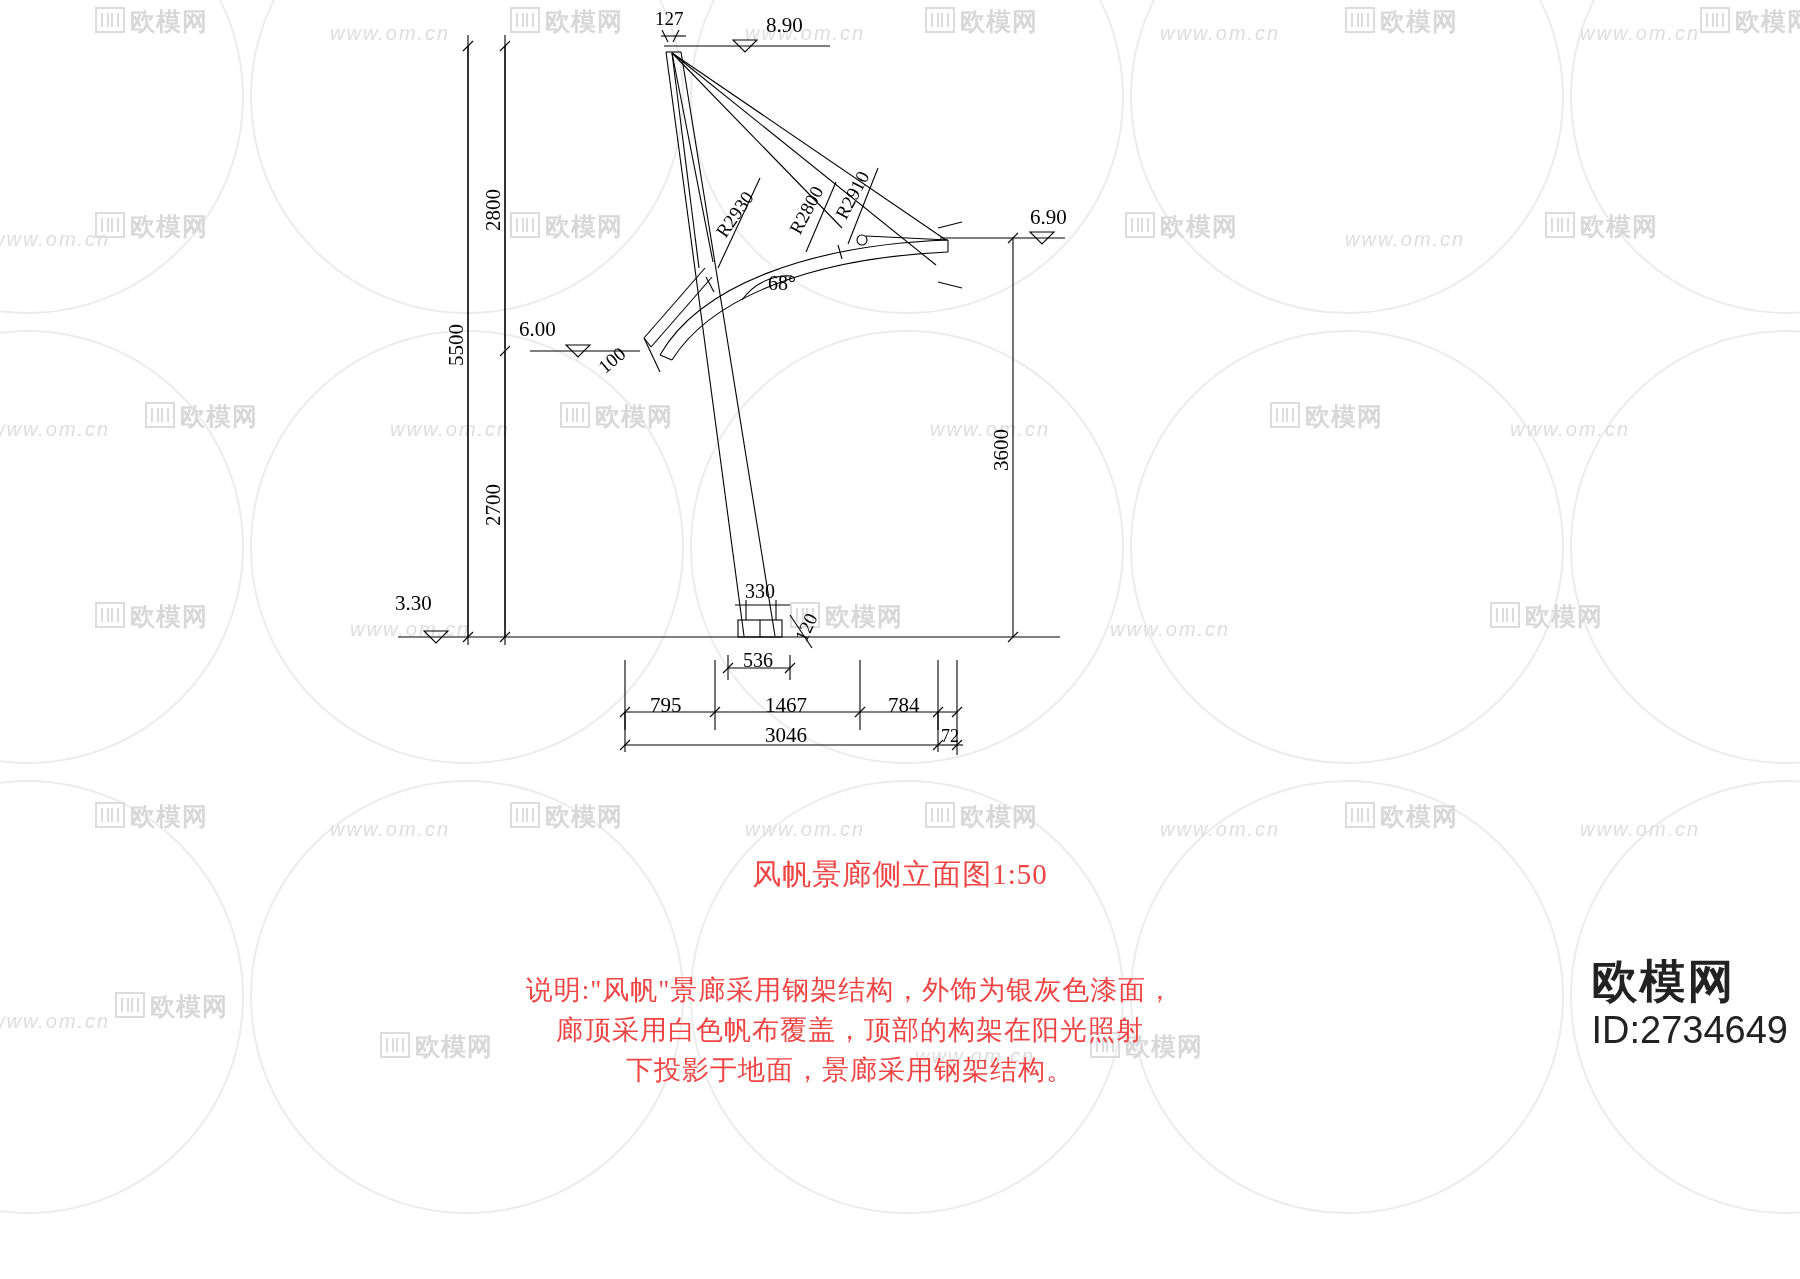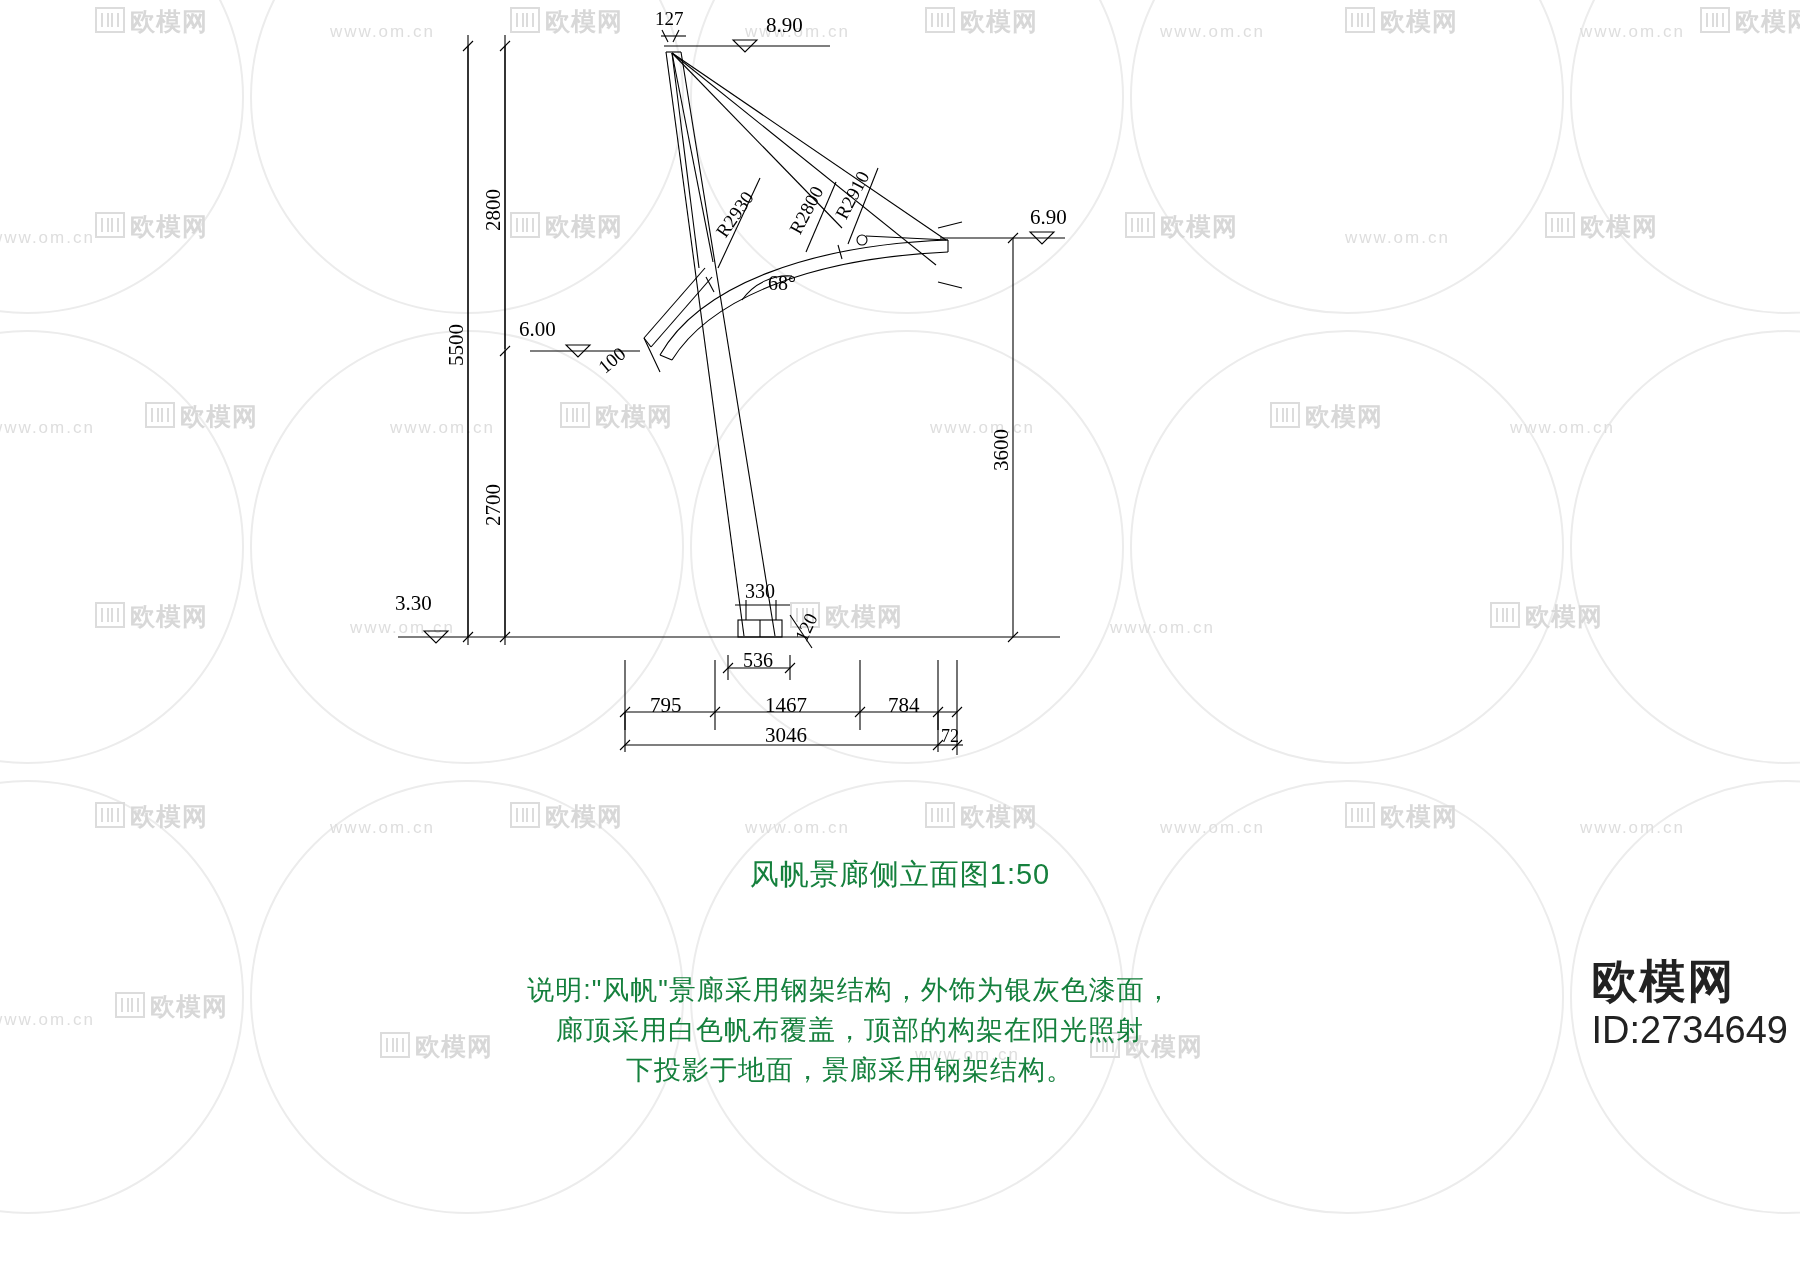--- a/index.html
+++ b/index.html
@@ -35,23 +35,24 @@
     font-family: "Liberation Sans", sans-serif;
     white-space: nowrap;
     user-select: none;
   }
   .wm-cn {
     font-size: 25px;
     font-weight: bold;
     letter-spacing: 1px;
   }
   .wm-en {
-    font-size: 17px;
+    font-size: 20px;
     letter-spacing: 2px;
     color: #dedede;
+    font-style: italic;
   }
   .wm-box {
     display: inline-block;
     width: 26px; height: 22px;
     border: 2px solid #dcdcdc;
     margin-right: 5px;
     vertical-align: -3px;
     position: relative;
   }
   .wm-box::before {
@@ -78,22 +79,22 @@
     height: 430px;
   }
   #drawing {
     position: absolute;
     left: 0; top: 0;
     z-index: 3;
   }
   .caption {
     position: absolute;
     z-index: 4;
-    font-family: Liberation Sans, sans-serif;
-    color: #15803d;
+    font-family: Liberation Serif, serif;
+    color: #ef4444;
     white-space: nowrap;
   }
   #title-main {
     left: 0; top: 855px;
     width: 1800px;
     text-align: center;
     font-size: 29px;
     letter-spacing: 1px;
   }
   #note-block {

